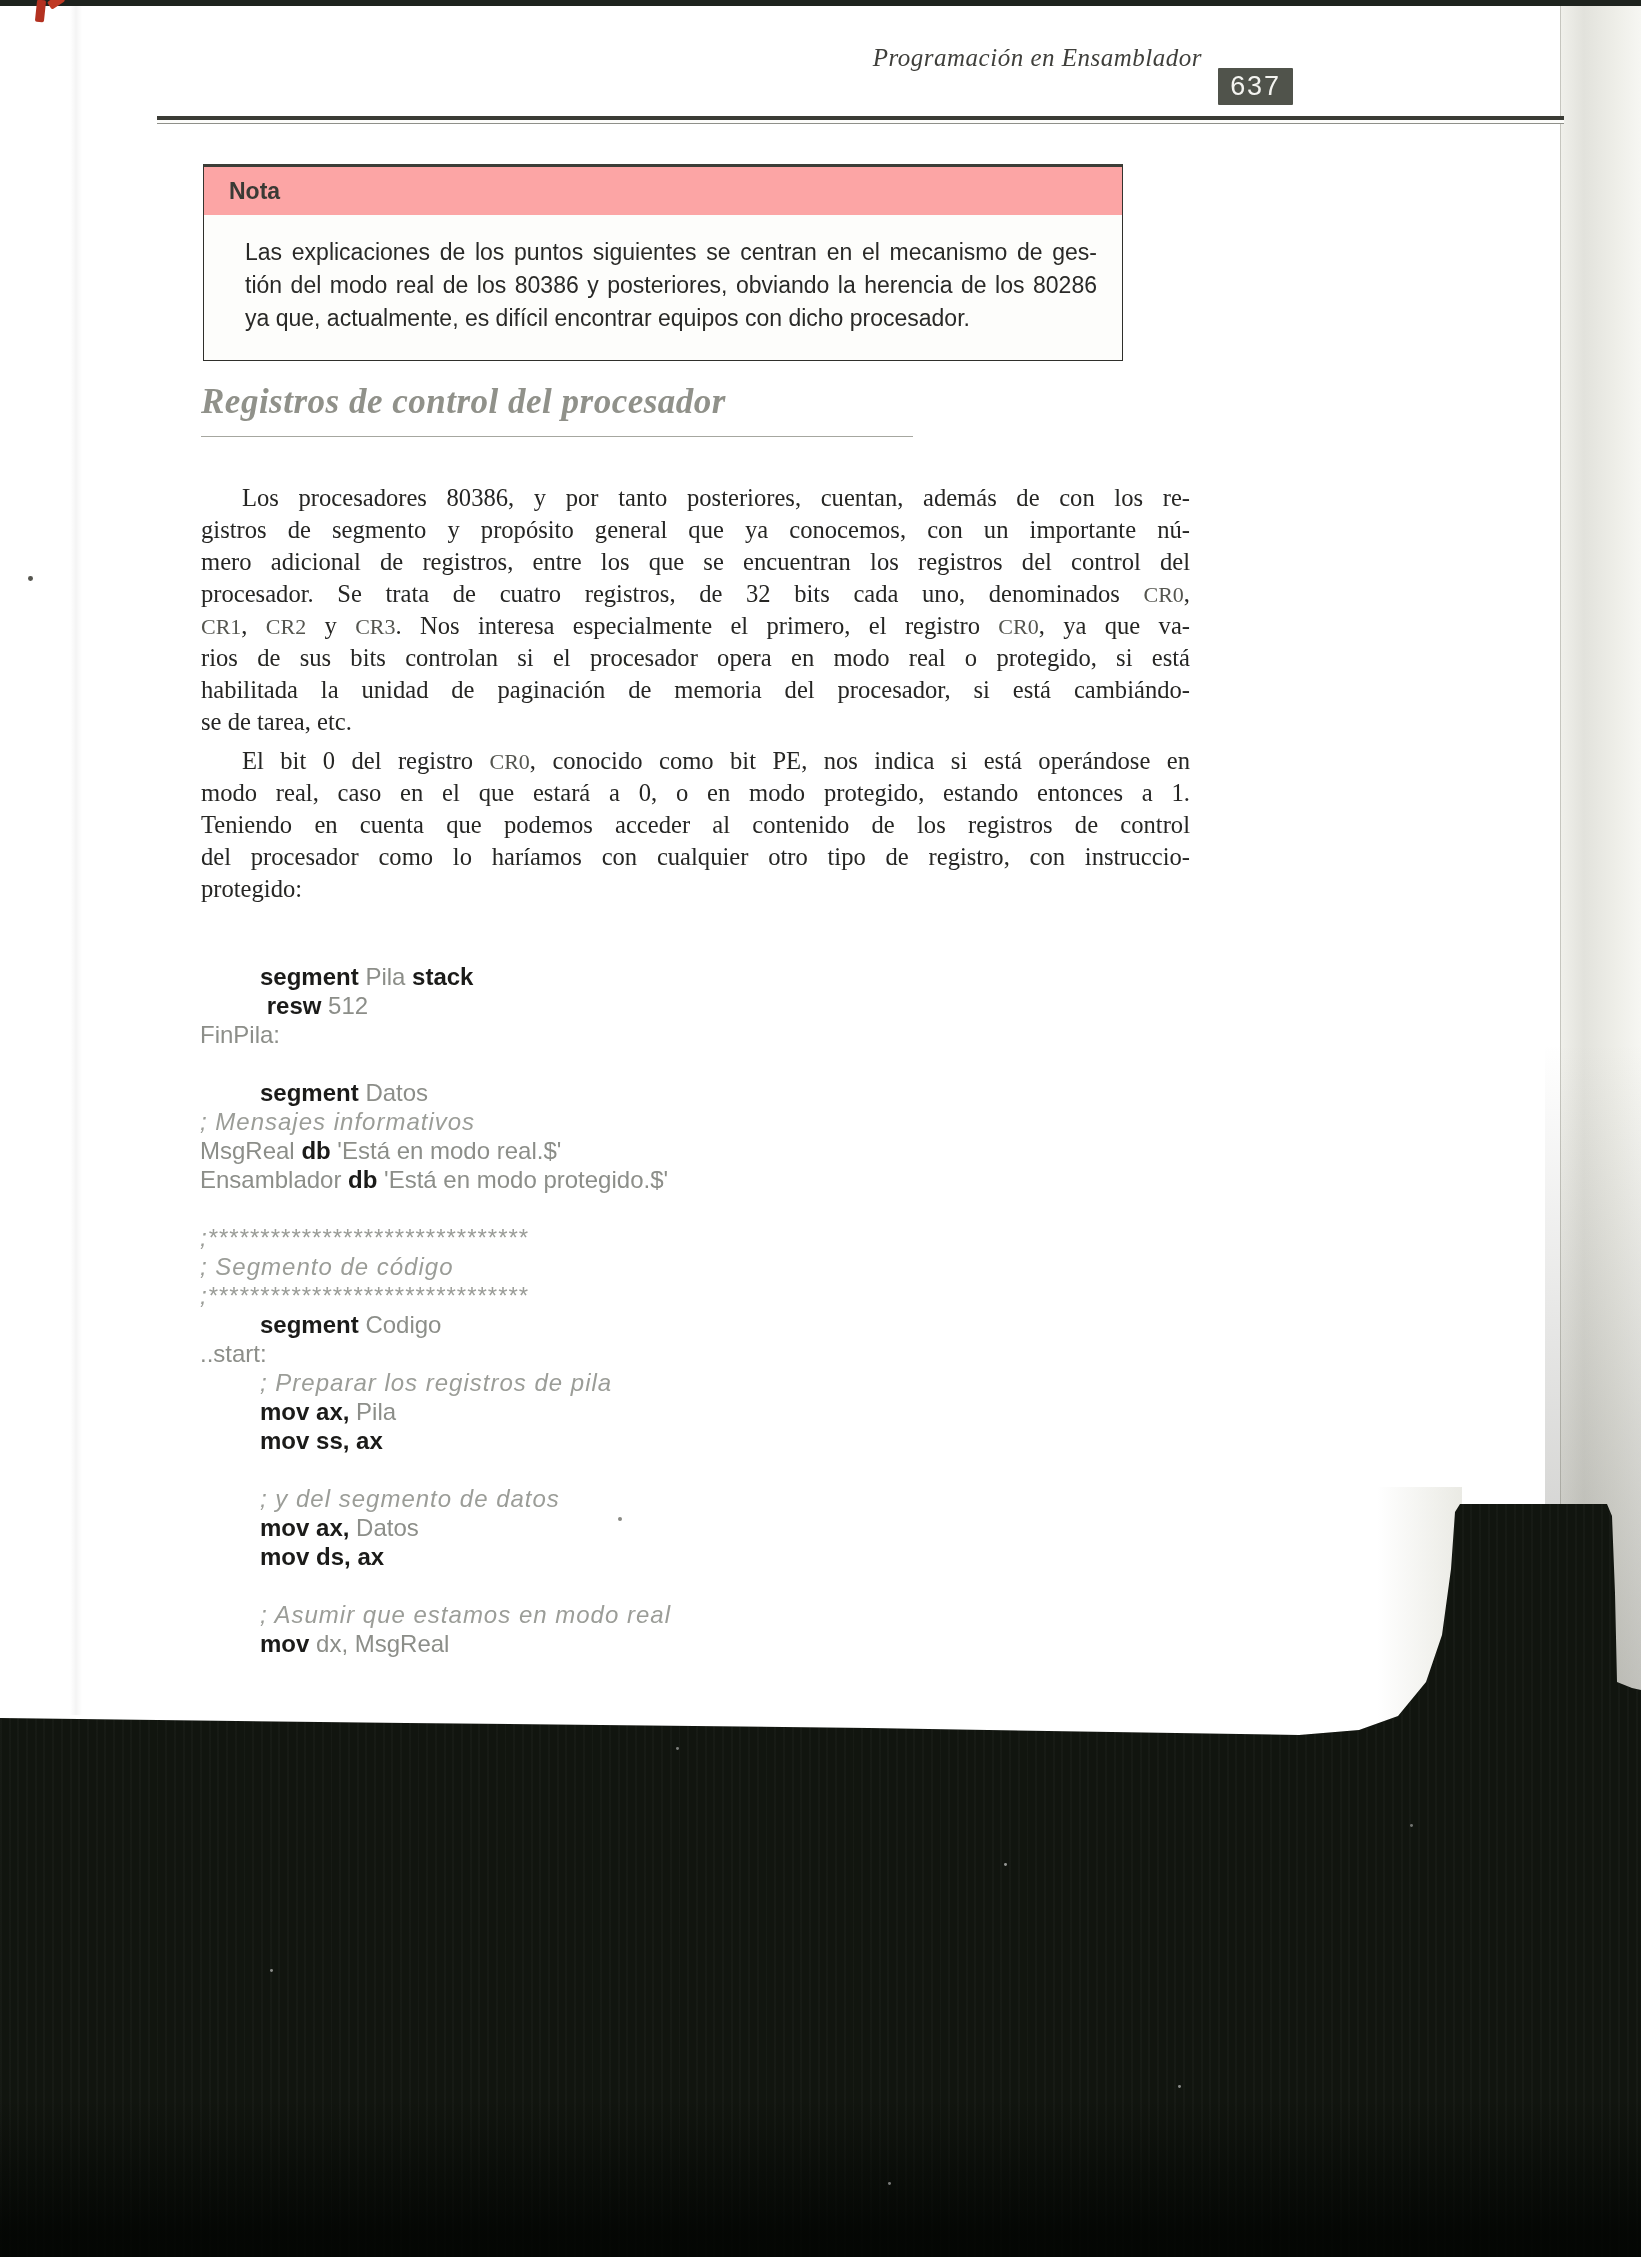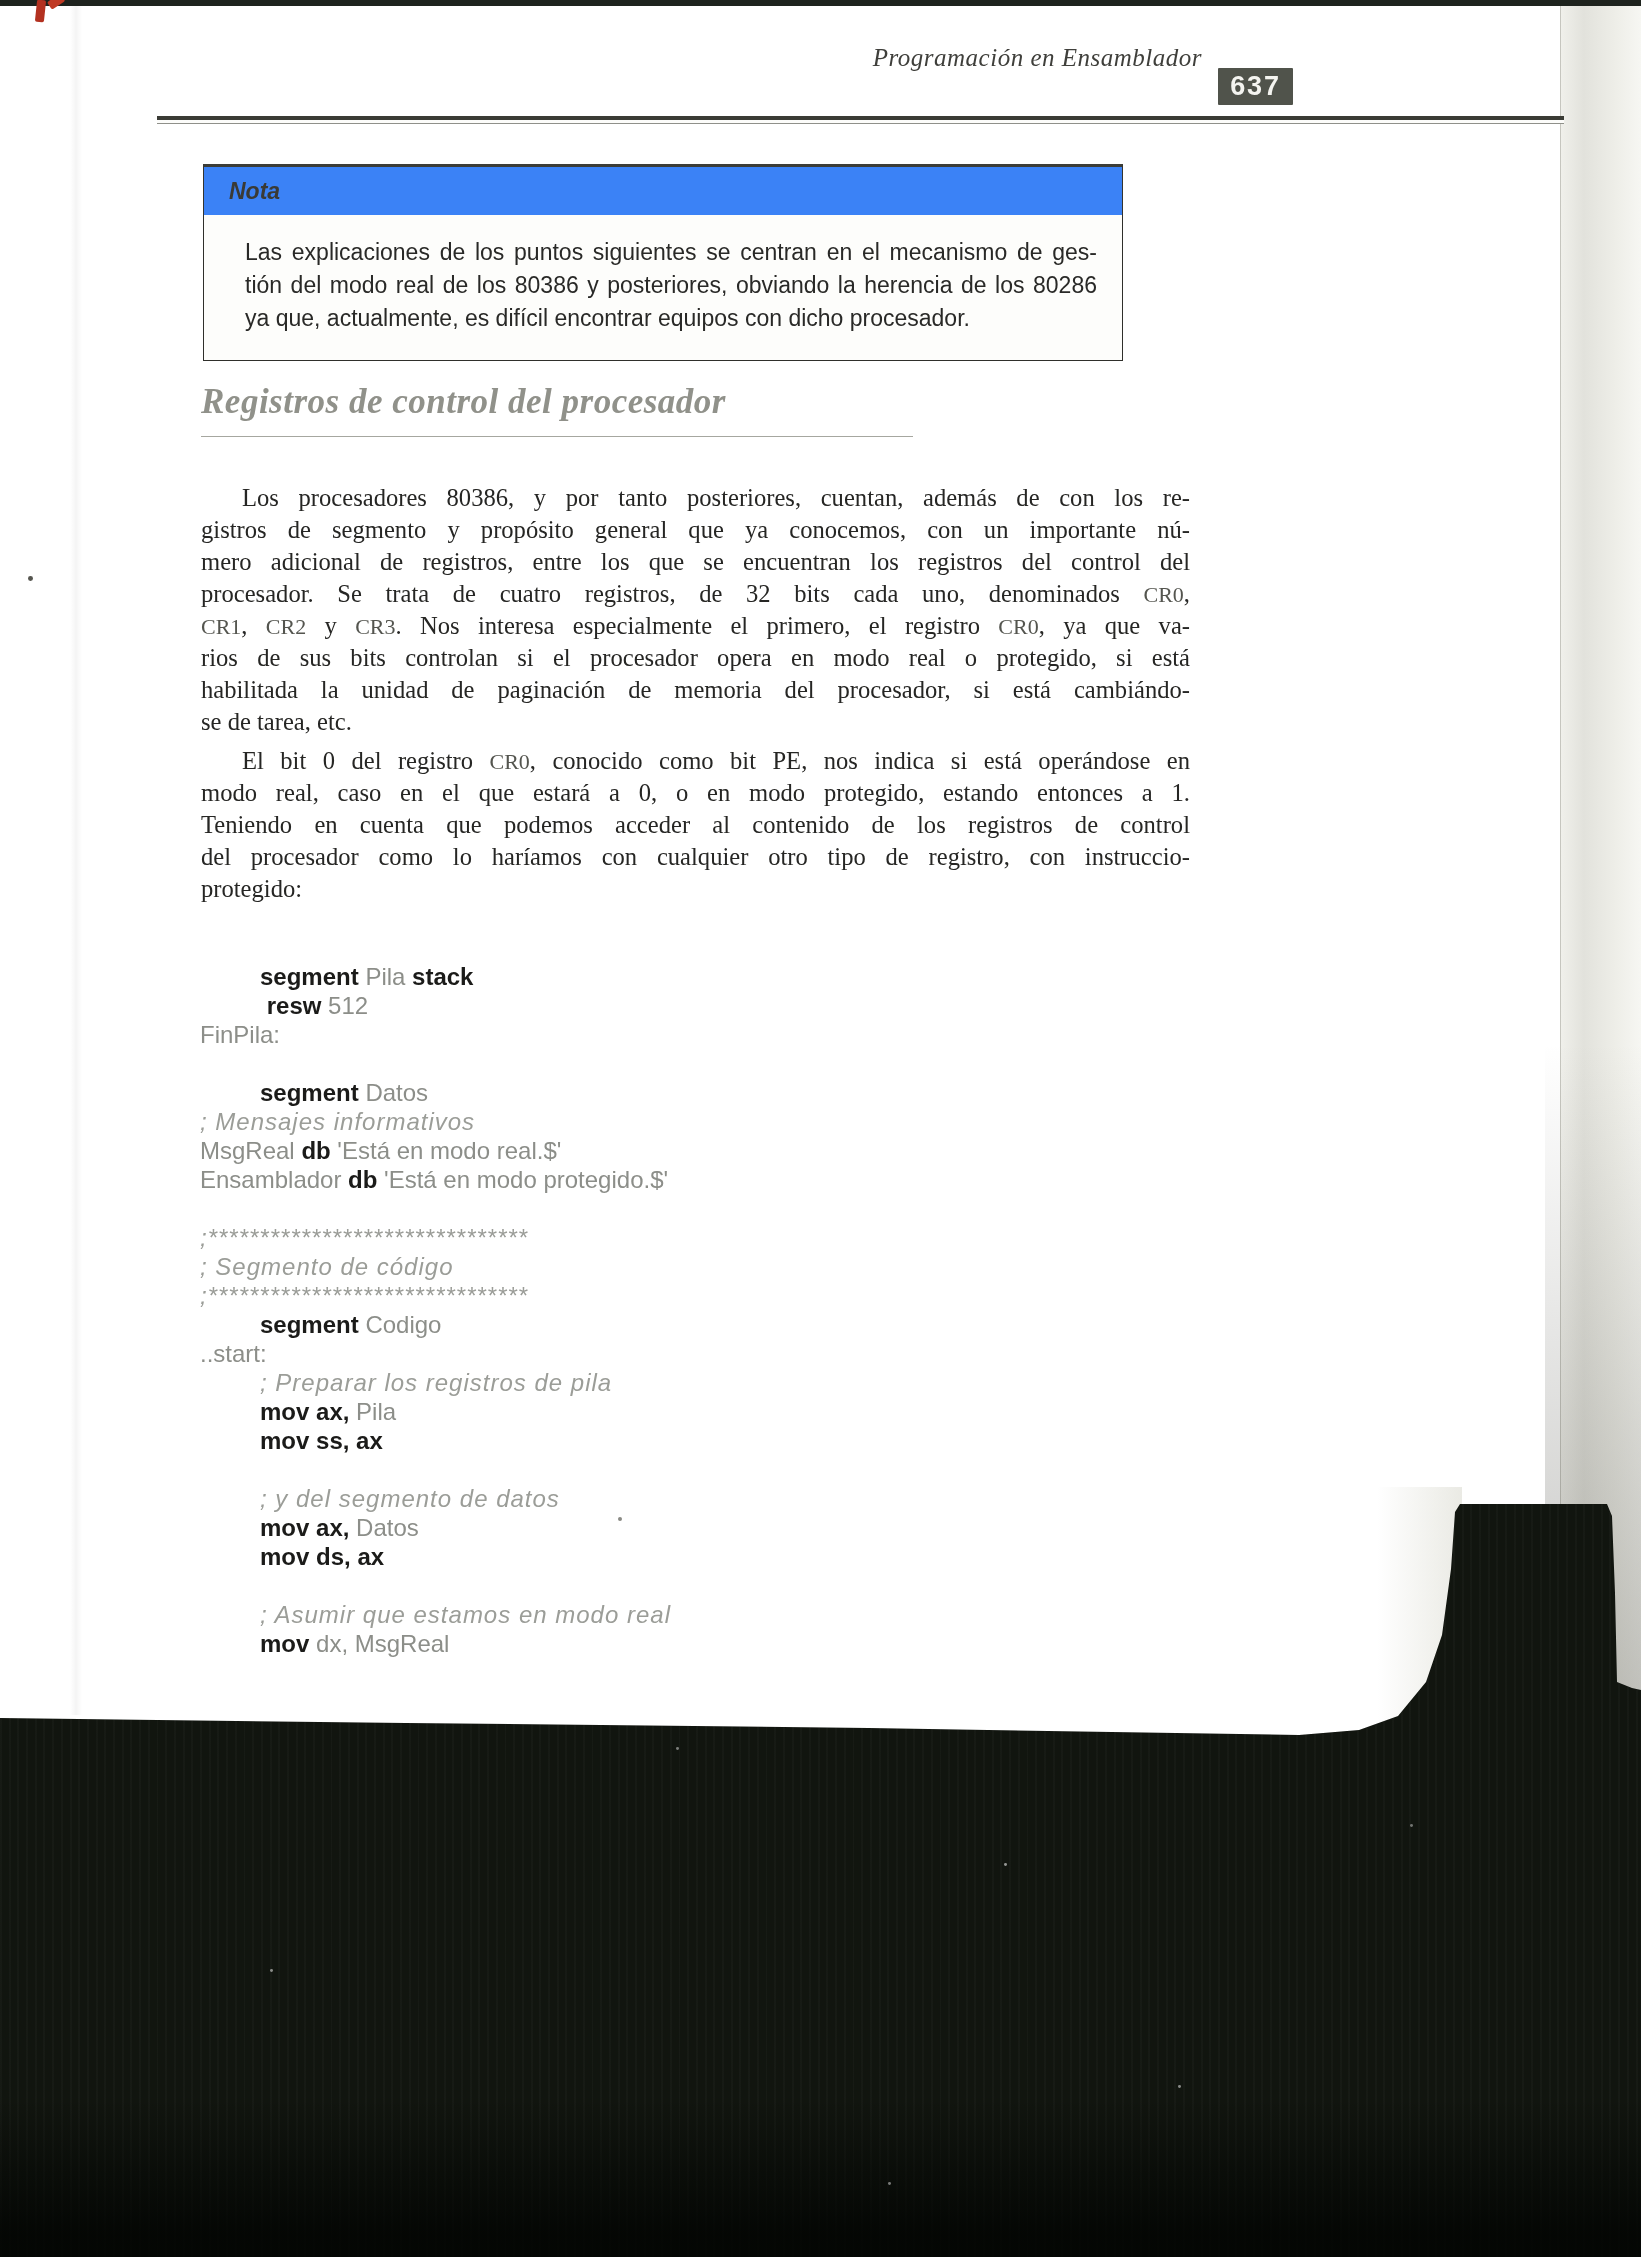--- a/index.html
+++ b/index.html
@@ -37,29 +37,29 @@
     box-shadow:-734px 106px 0 rgba(255,255,255,0.5), -328px -116px 0 rgba(255,255,255,0.45),
       174px 222px 0 rgba(255,255,255,0.5), 406px -39px 0 rgba(255,255,255,0.4),
       -116px 319px 0 rgba(255,255,255,0.45);}
   .stray-dot-1{left:28px;top:576px;width:4.8px;height:4.8px;background:#55554f;border-radius:50%;}
   .stray-dot-2{left:618px;top:1517px;width:3.9px;height:3.9px;background:#8a8a84;border-radius:50%;}
 
   
   .running-header{left:579px;top:44px;width:623px;text-align:right;
     font-style:italic;font-size:25px;color:#3f3f3b;letter-spacing:0.5px;}
   .page-badge{left:1218px;top:68px;width:75px;height:37px;background:#50534b;
-    color:#f4f4f0;font-family:"Liberation Sans",sans-serif;font-weight:bold;
+    color:#f4f4f0;font-family:"Liberation Sans",sans-serif;font-weight:normal;
     font-size:27px;line-height:37px;text-align:center;letter-spacing:1.9px;border-radius:1px;}
   .header-rule{left:157px;top:116px;width:1407px;height:2.9px;background:#fcfcfa;
     border-top:4.8px solid #3a3b35;border-bottom:1.9px solid #8f908a;}
 
   
   .note-box{left:203px;top:164px;width:920px;}
-  .note-header{height:48px;background:#3b82f6;border-top:3.9px solid #3c3d37;
-    border-left:1.9px solid #34342f;border-right:1.9px solid #34342f;font-style:italic;}
+  .note-header{height:48px;background:#fca5a5;border-top:3.9px solid #3c3d37;
+    border-left:1.9px solid #34342f;border-right:1.9px solid #34342f;}
   .note-title{font-family:"Liberation Sans",sans-serif;font-weight:bold;font-size:23px;
     color:#3a3a35;line-height:48px;padding-left:25px;}
   .note-body{background:#fdfdfb;border:1.9px solid #2f2f2b;border-top:none;
     padding:21px 25px 25px 25px;
     font-family:"Liberation Sans",sans-serif;font-size:23px;color:#292927;}
   .note-body .line{line-height:33px;height:33px;margin-left:16px;}
 
   
   .section-heading{left:201px;top:382px;width:712px;
     font-weight:bold;font-size:35px;color:#90918a;letter-spacing:0.5px;

